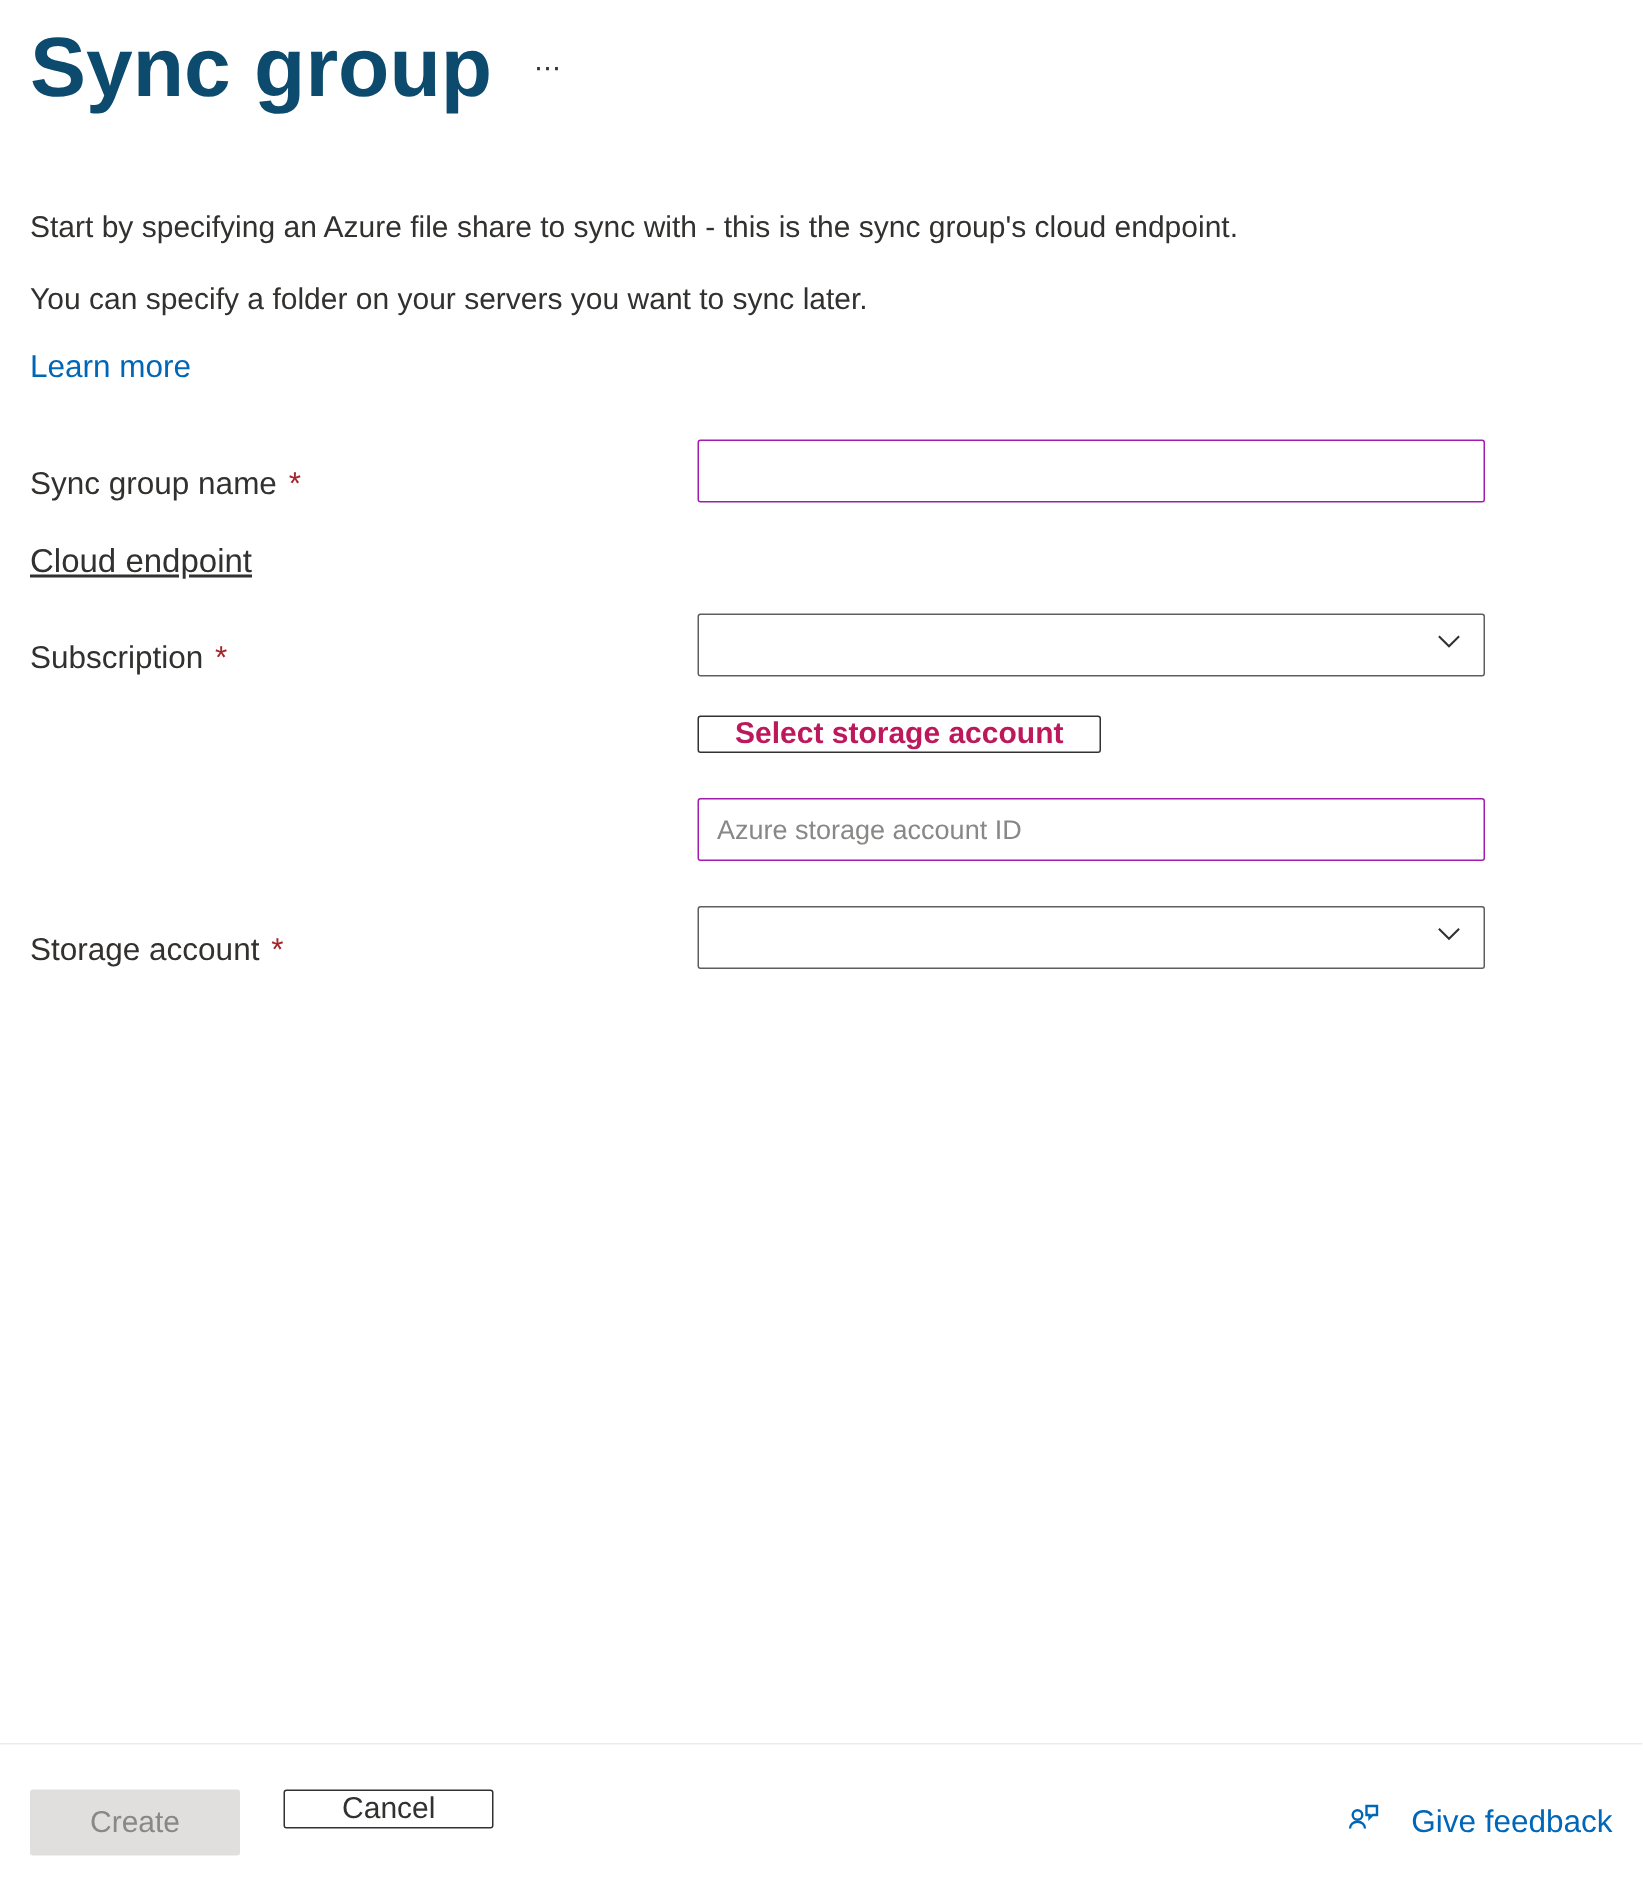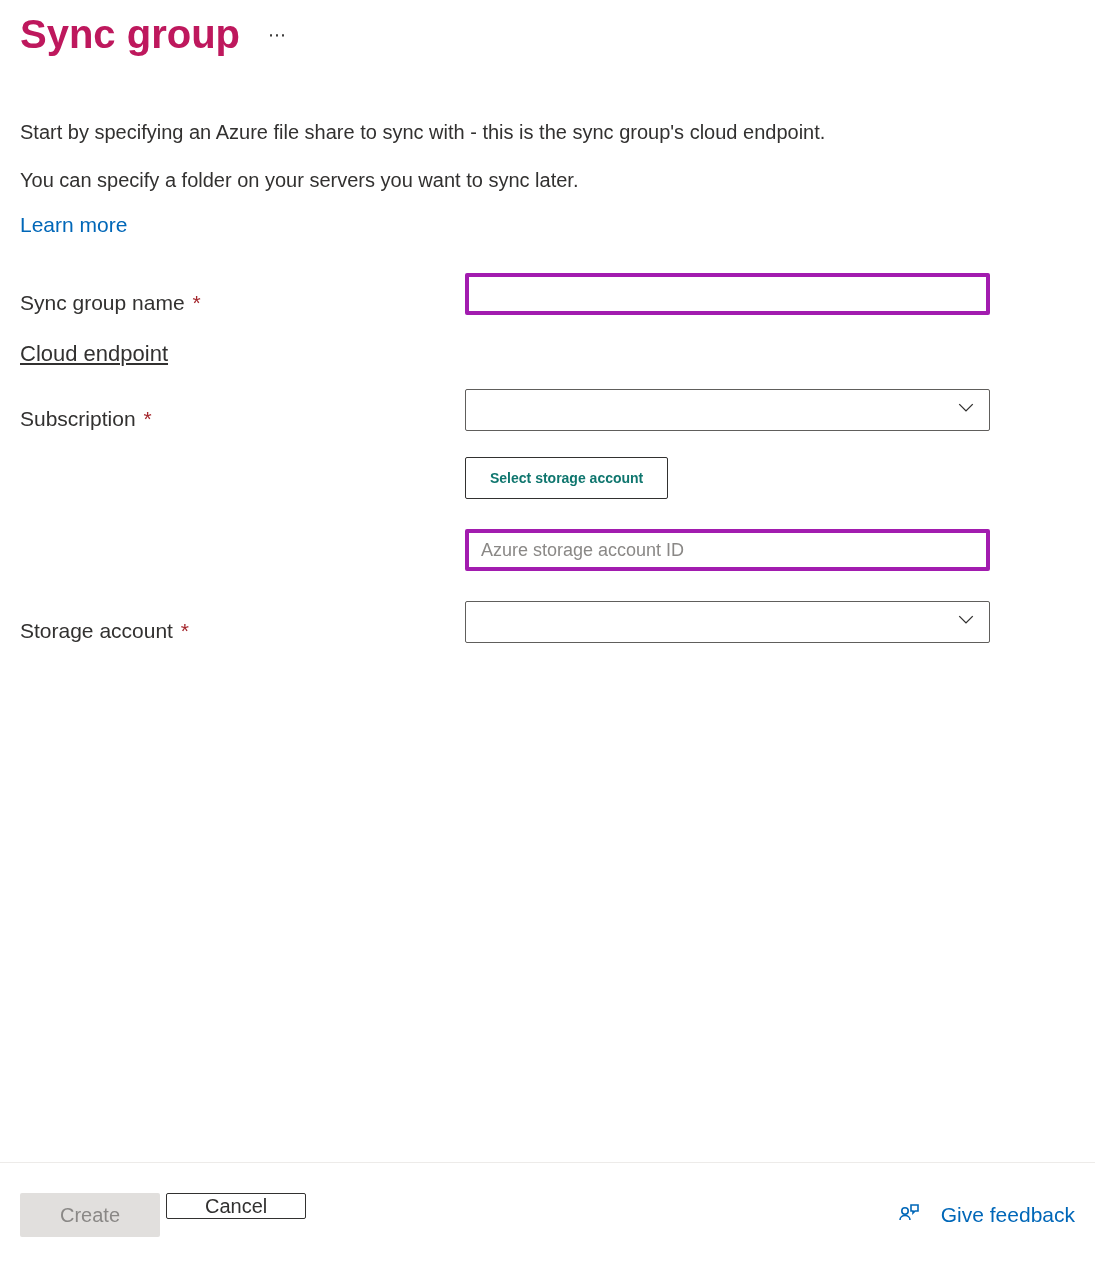--- a/index.html
+++ b/index.html
@@ -16,23 +16,23 @@
       position: relative;
       overflow: hidden;
     }
     .header {
       display: flex;
       align-items: center;
       padding: 12px 20px 0 20px;
       gap: 24px;
     }
     .page-title {
-      font-size: 40px;
+      font-size: 56px;
       font-weight: 600;
-      color: #be185d;
+      color: #0c4a6e;
     }
     .more-icon {
       color: #323130;
       font-size: 18px;
       letter-spacing: 1px;
       cursor: pointer;
       padding: 4px;
       line-height: 1;
     }
     .content {
@@ -67,21 +67,21 @@
       color: #a4262c;
       margin-left: 2px;
     }
     .form-control-wrapper {
       flex: 1;
       max-width: 525px;
     }
     .text-input {
       width: 100%;
       height: 42px;
-      border: 4px solid #a21caf;
+      border: 1px solid #a21caf;
       border-radius: 2px;
       padding: 0 12px;
       font-size: 18px;
       font-family: inherit;
       background: #ffffff;
     }
     .text-input::placeholder {
       color: #8a8886;
     }
     .select-control {
@@ -111,29 +111,29 @@
     }
     .section-heading {
       font-size: 22px;
       color: #323130;
       font-weight: 400;
       margin-bottom: 22px;
       margin-top: 10px;
       text-decoration: underline;
     }
     .select-button {
-      height: 42px;
+      height: 25px;
       padding: 0 24px;
       border: 1px solid #323130;
       border-radius: 2px;
       background: #ffffff;
-      font-size: 14px;
+      font-size: 20px;
       font-weight: 600;
       font-family: inherit;
-      color: #0f766e;
+      color: #be185d;
       cursor: pointer;
     }
     .nested-field {
       margin-top: 30px;
     }
     .nested-label {
       font-size: 21px;
       color: #323130;
       margin-bottom: 10px;
       display: block;
@@ -144,21 +144,21 @@
       left: 0;
       right: 0;
       border-top: 1px solid #edebe9;
       padding: 30px 20px;
       display: flex;
       align-items: center;
       justify-content: space-between;
     }
     .footer-left {
       display: flex;
-      gap: 6px;
+      gap: 29px;
     }
     .btn-primary {
       height: 44px;
       padding: 0 40px;
       border: none;
       border-radius: 2px;
       background: #e1dfdd;
       color: #8a8886;
       font-size: 20px;
       font-family: inherit;

